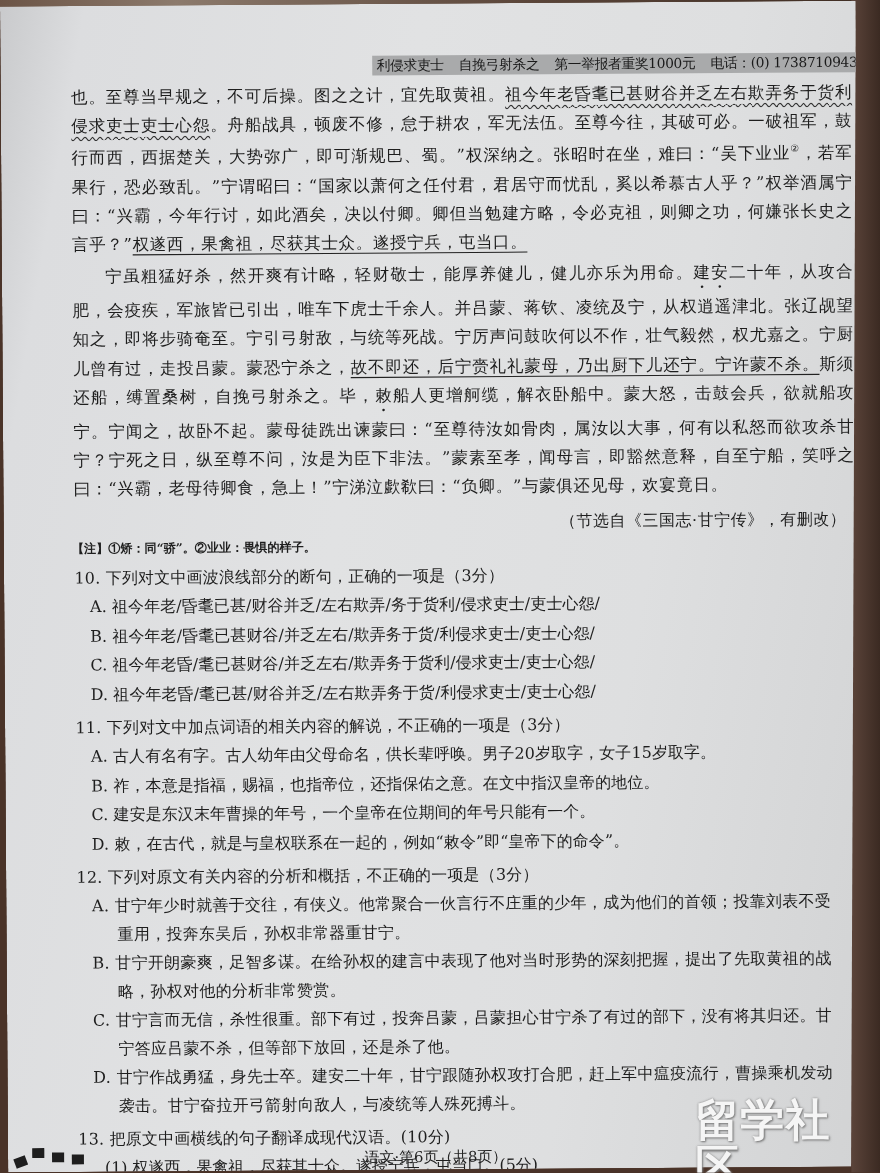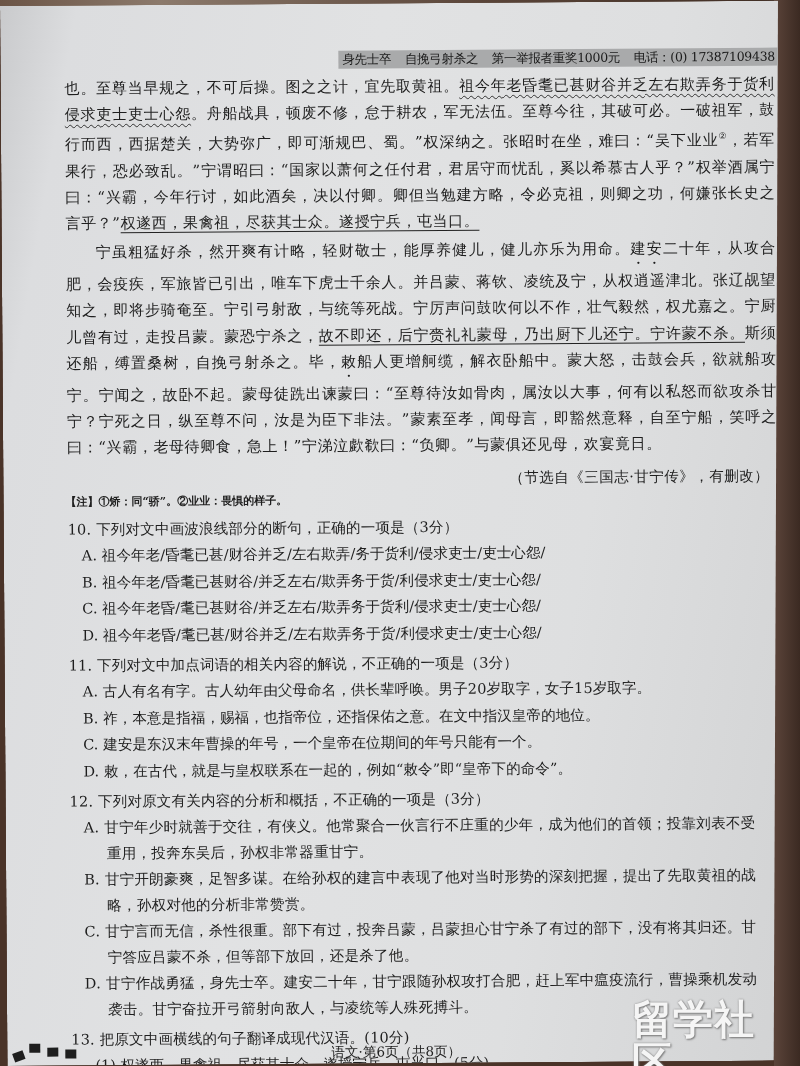--- a/index.html
+++ b/index.html
@@ -43,21 +43,21 @@
     .indent { text-indent: 2em; margin-top: 3px; }
     .wavy {
       text-decoration: underline wavy #333;
       text-underline-offset: 4px;
       text-decoration-thickness: 1px;
     }
     .straight {
       text-decoration: underline solid #222;
       text-underline-offset: 4px;
     }
-    .dotted { text-emphasis: dot; text-emphasis-position: under; font-family: Liberation Mono, monospace; -webkit-text-emphasis: dot; }
+    .dotted { text-emphasis: dot; text-emphasis-position: under; -webkit-text-emphasis: dot; }
     .source {
       text-align: right; line-height: 24px; margin-top: 8px; margin-right: 8px;
       font-size: 14.5px; letter-spacing: 0.5px;
     }
     .note { font-size: 11px; line-height: 20px; font-weight: bold; margin-left: -2px; }
     .question { margin-top: 4px; }
     .q-title { font-size: 14.5px; line-height: 26px; letter-spacing: 0.2px; }
     .q-opt { font-size: 14.5px; line-height: 26.5px; padding-left: 14px; letter-spacing: 0.1px; }
     .q-opt-long { font-size: 14.5px; line-height: 26px; padding-left: 14px; letter-spacing: 0.3px; }
     .q-opt-long .cont { display: block; padding-left: 23px; }
@@ -79,21 +79,21 @@
     .sup { font-size: 9px; vertical-align: super; }
   </style>
 </head>
 <body>
 
 <div class="top-edge"></div>
 <div class="right-dark"></div>
 
 <div class="paper">
   <div class="header-band">
-    <span>身先士卒</span>
+    <span>利侵求吏士</span>
     <span>自挽弓射杀之</span>
     <span>第一举报者重奖1000元</span>
     <span>电话：(0) 17387109438</span>
   </div>
 
   <div class="content">
     <p class="para"><span>也。至尊当早规之，不可后操。图之之计，宜先取黄祖。</span><span class="wavy">祖今年老昏耄已甚财谷并乏左右欺弄务于货利侵求吏士吏士心怨</span><span>。舟船战具，顿废不修，怠于耕农，军无法伍。至尊今往，其破可必。一破祖军，鼓行而西，西据楚关，大势弥广，即可渐规巴、蜀。”权深纳之。张昭时在坐，难曰：“吴下业业</span><span class="sup">②</span><span>，若军果行，恐必致乱。”宁谓昭曰：“国家以萧何之任付君，君居守而忧乱，奚以希慕古人乎？”权举酒属宁曰：“兴霸，今年行讨，如此酒矣，决以付卿。卿但当勉建方略，令必克祖，则卿之功，何嫌张长史之言乎？”</span><span class="straight">权遂西，果禽祖，尽获其士众。遂授宁兵，屯当口。</span></p>
 
     <p class="para indent"><span>宁虽粗猛好杀，然开爽有计略，轻财敬士，能厚养健儿，健儿亦乐为用命。</span><span class="dotted">建安</span><span>二十年，从攻合肥，会疫疾，军旅皆已引出，唯车下虎士千余人。并吕蒙、蒋钦、凌统及宁，从权逍遥津北。张辽觇望知之，即将步骑奄至。宁引弓射敌，与统等死战。宁厉声问鼓吹何以不作，壮气毅然，权尤嘉之。宁厨儿曾有过，走投吕蒙。蒙恐宁杀之，</span><span class="straight">故不即还，后宁赍礼礼蒙母，乃出厨下儿还宁。宁许蒙不杀。</span><span>斯须还船，缚置桑树，自挽弓射杀之。毕，</span><span class="dotted">敕</span><span>船人更增舸缆，解衣卧船中。蒙大怒，击鼓会兵，欲就船攻宁。宁闻之，故卧不起。蒙母徒跣出谏蒙曰：“至尊待汝如骨肉，属汝以大事，何有以私怒而欲攻杀甘宁？宁死之日，纵至尊不问，汝是为臣下非法。”蒙素至孝，闻母言，即豁然意释，自至宁船，笑呼之曰：“兴霸，老母待卿食，急上！”宁涕泣歔欷曰：“负卿。”与蒙俱还见母，欢宴竟日。</span></p>
 

